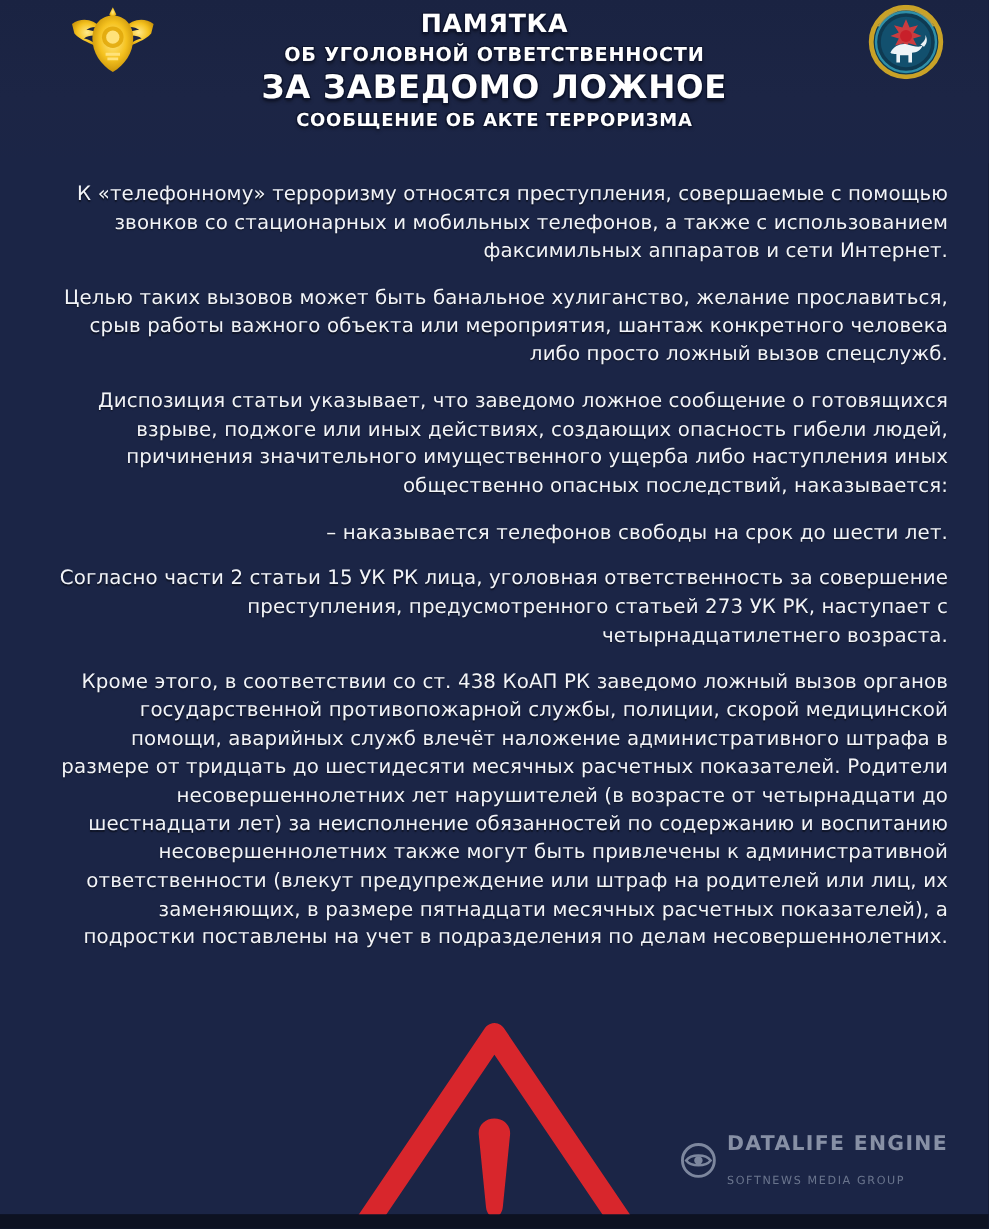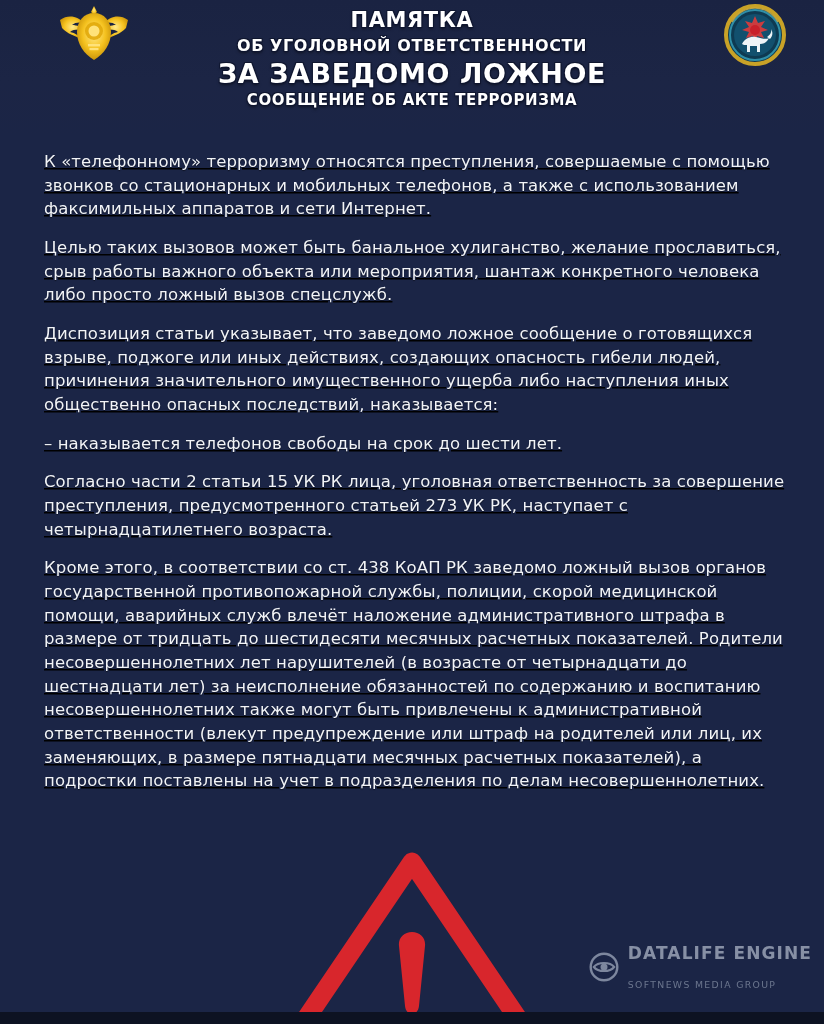--- a/index.html
+++ b/index.html
@@ -65,23 +65,22 @@
     position: absolute;
     top: 4px;
   }
   .emblem-left  { left: 58px;  width: 72px; height: 60px; }
   .emblem-right { right: 36px; width: 66px; height: 62px; }
 
   
   .body-text {
     position: relative;
     padding: 14px 34px 0 44px;
-    text-align: left;
+    text-align: right;
     box-sizing: border-box;
-    text-decoration: underline;
   }
   .para {
     margin: 0;
     color: #f2f4f8;
     font-size: 16.5px;
     line-height: 1.435;
     letter-spacing: 0.1px;
     text-shadow: 0 1px 1px rgba(0,0,0,.5);
   }
   .para + .para { margin-top: 15px; }
@@ -95,21 +94,21 @@
     height: 230px;
     display: flex;
     justify-content: center;
     pointer-events: none;
   }
   .warning-wrap svg { display: block; }
 
   
   .watermark {
     position: absolute;
-    right: 12px;
+    right: 34px;
     bottom: 22px;
     display: flex;
     align-items: center;
     gap: 9px;
     opacity: .62;
   }
   .wm-icon { width: 30px; height: 30px; flex: 0 0 auto; }
   .wm-text { line-height: 1.04; }
   .wm-title {
     display: block;

